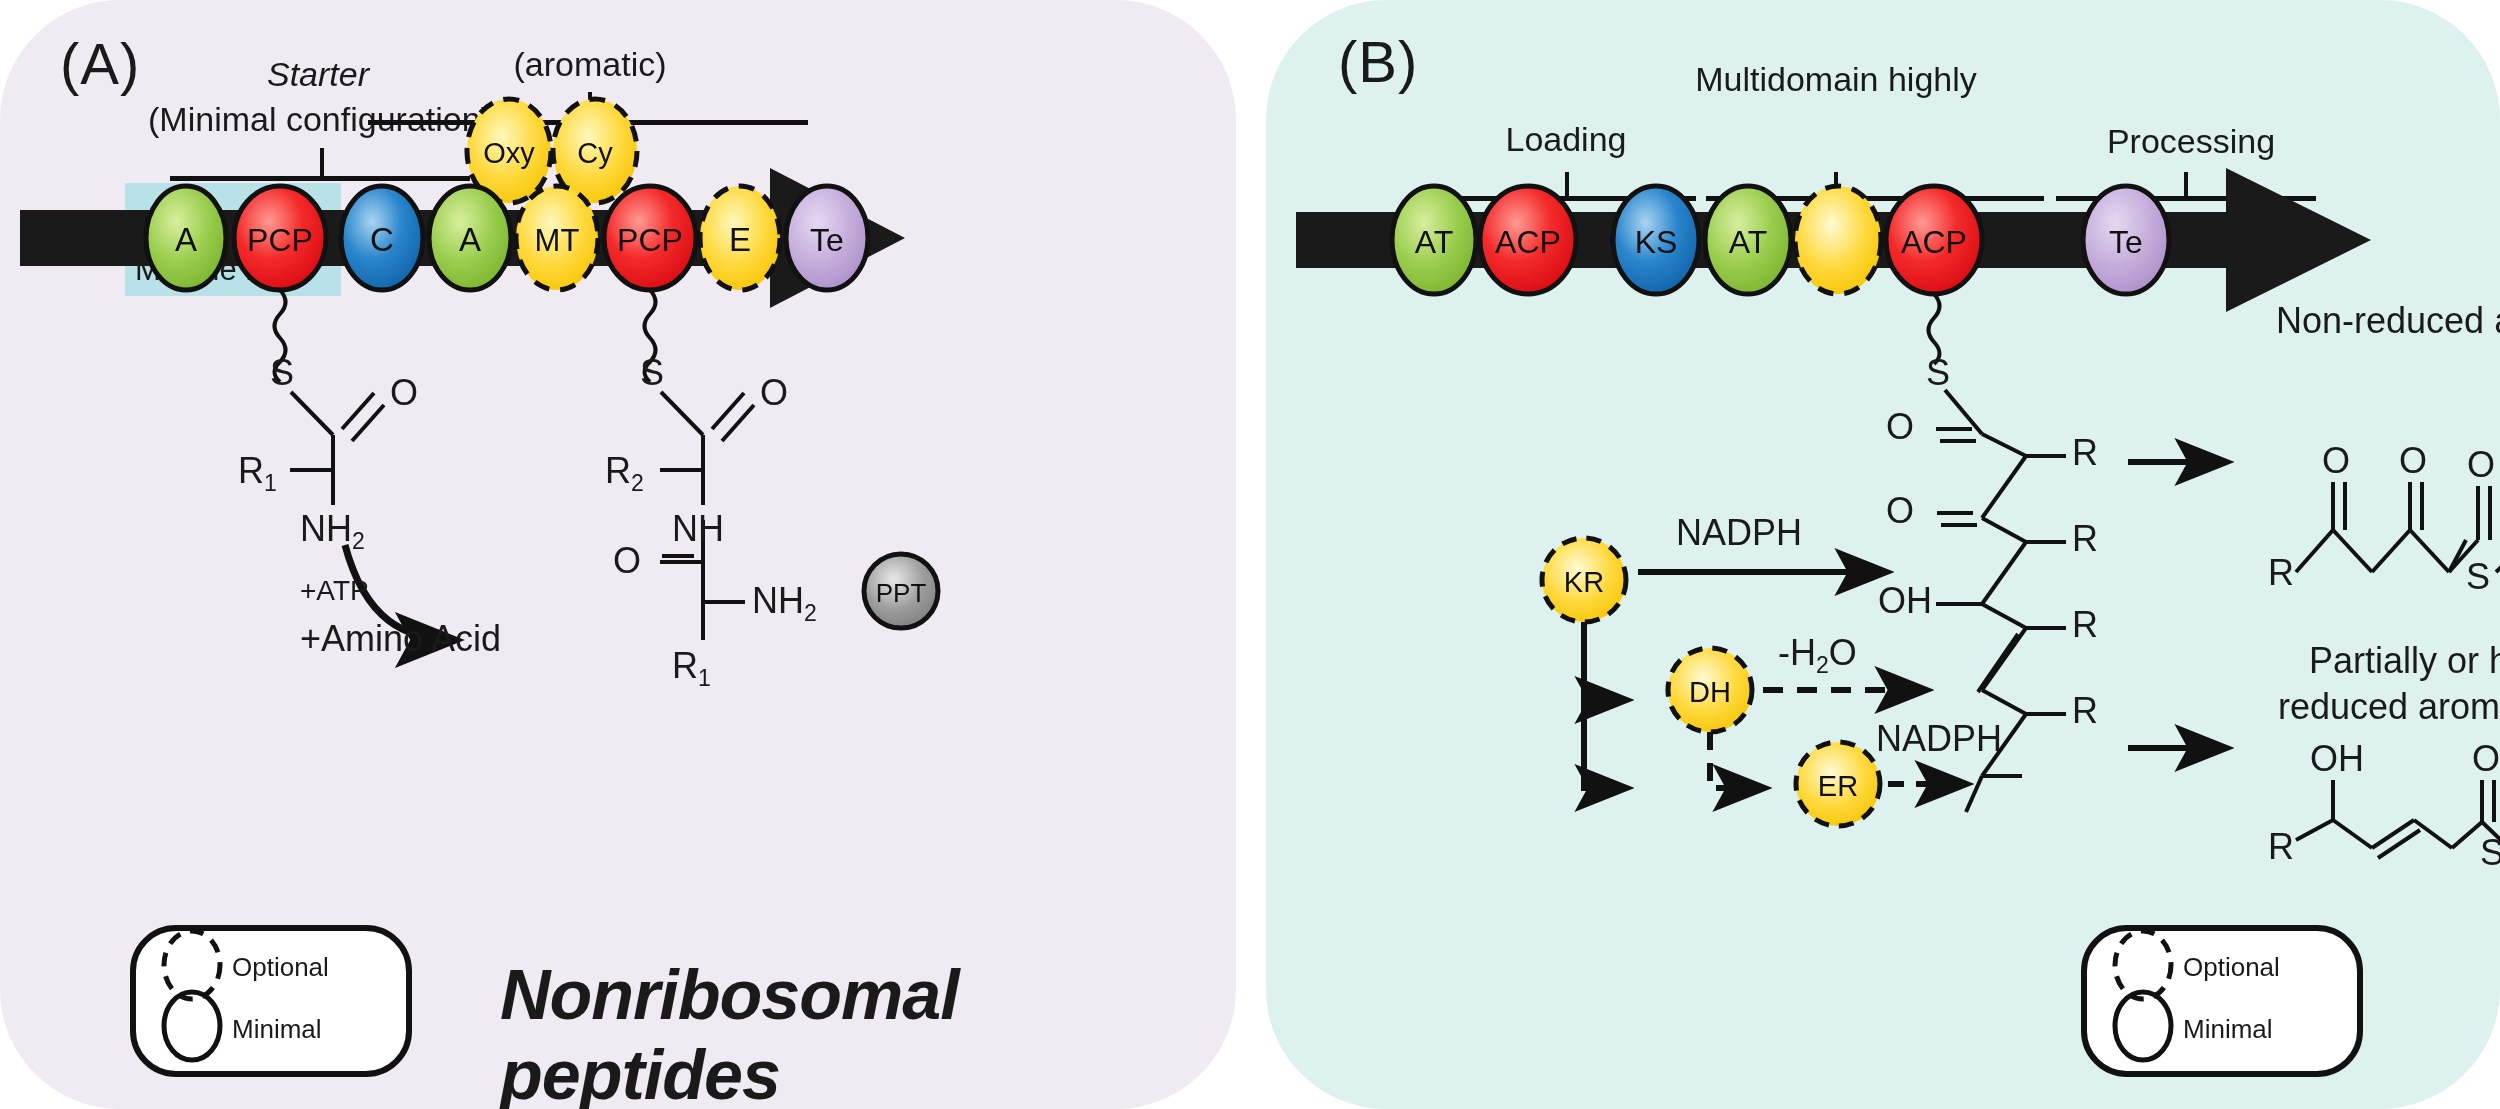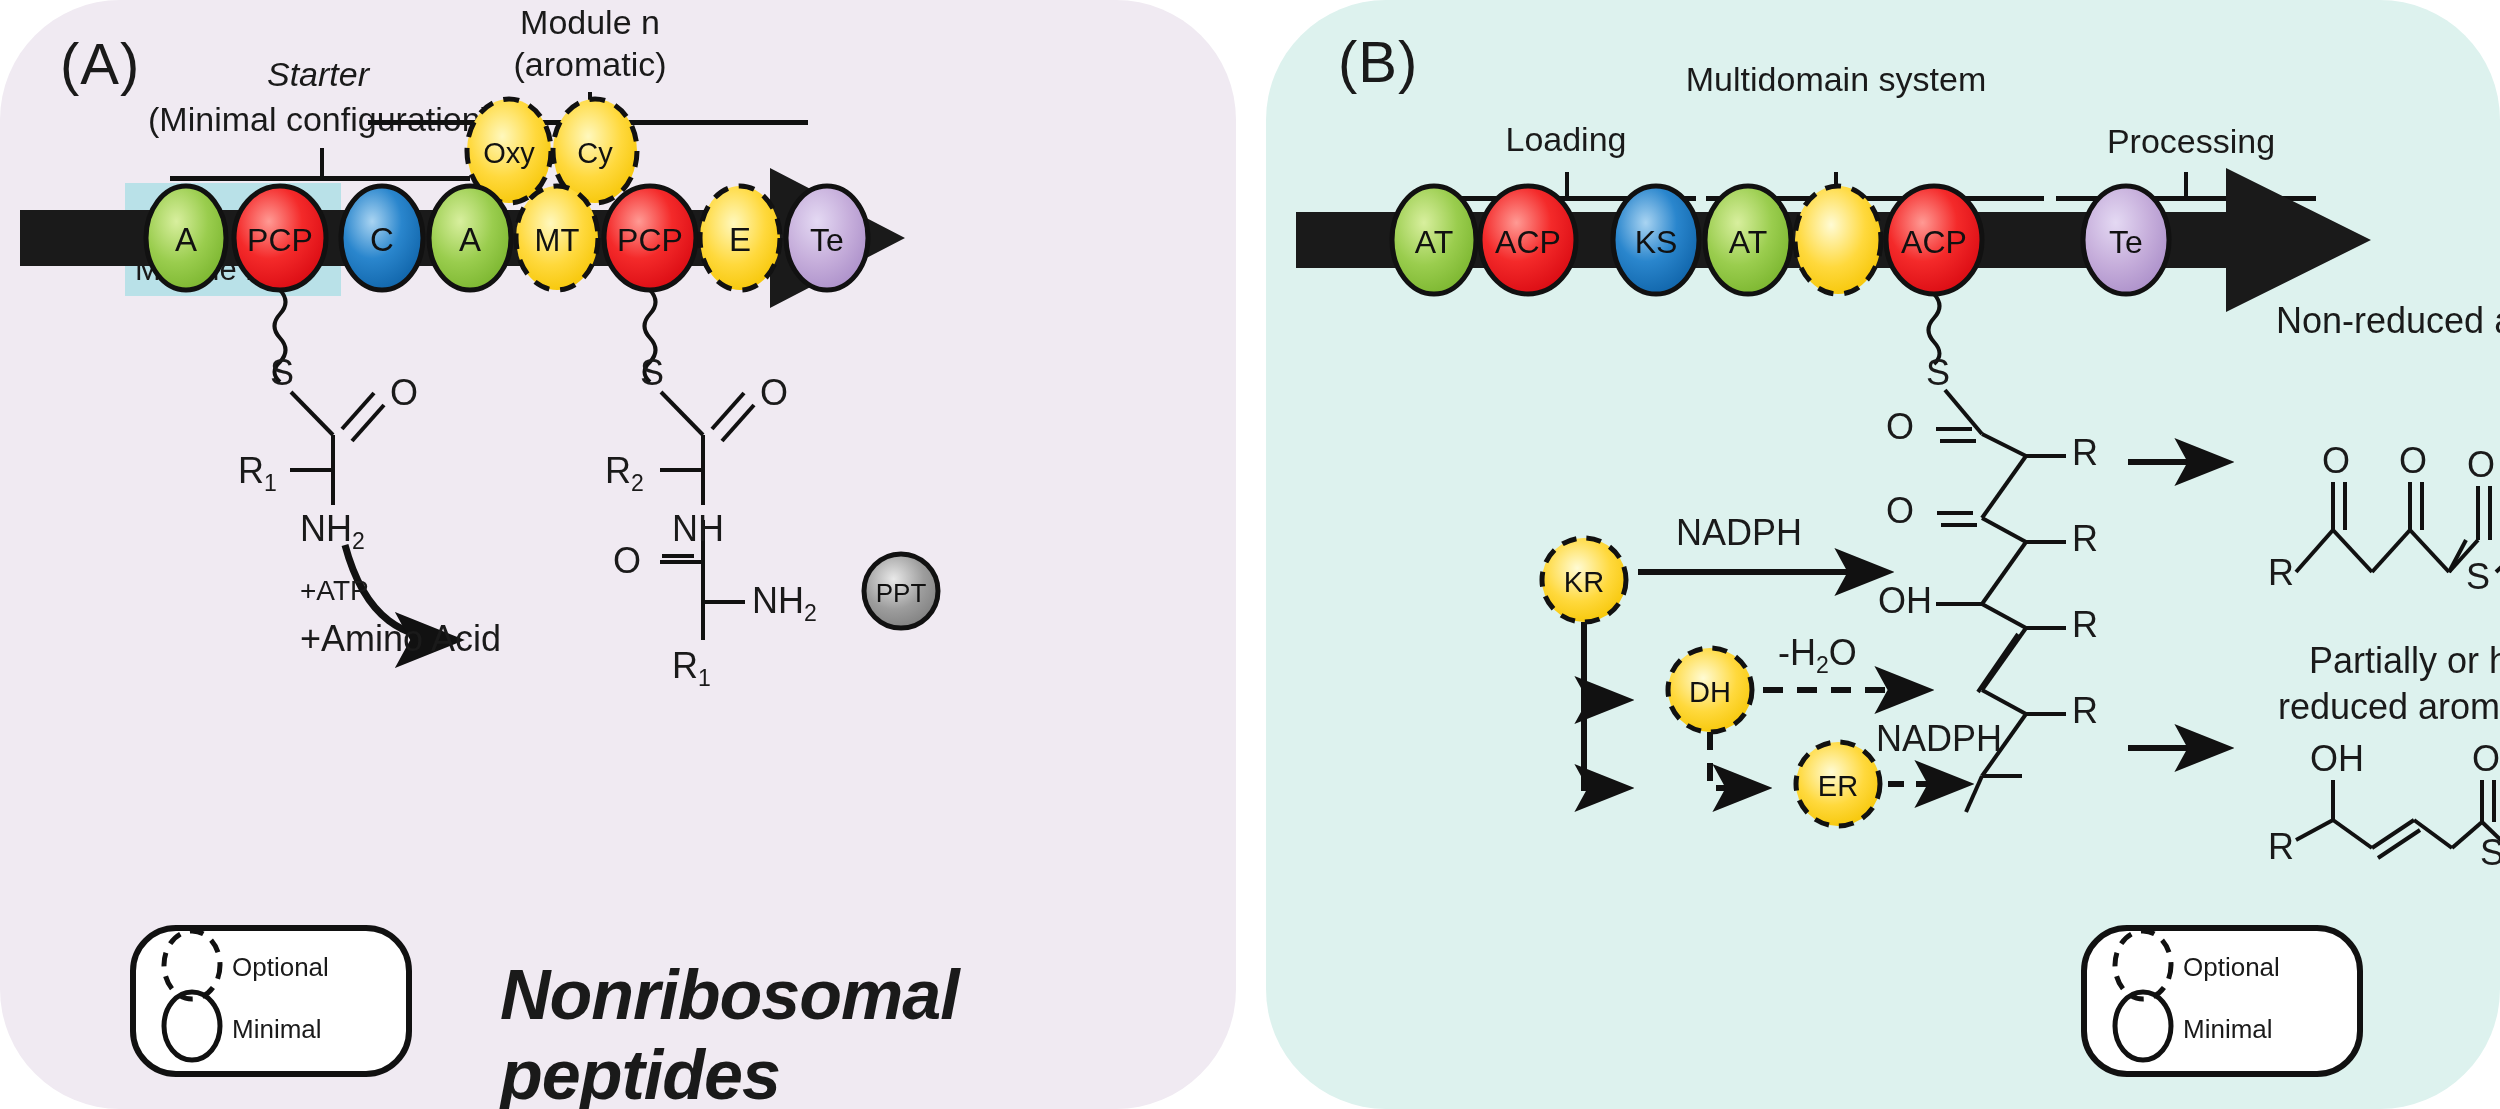--- a/index.html
+++ b/index.html
@@ -27,21 +27,20 @@
 
 <div class="panel" id="panelA">
 
   <div class="lbl plabel" style="left:60px;top:30px;">(A)</div>
 
   <div class="lbl hdr" style="left:108px;top:55px;width:420px;font-style:italic;">Starter</div>
   <div class="lbl hdr" style="left:40px;top:100px;width:560px;">(Minimal configuration)</div>
   <div class="tick" style="left:320px;top:148px;height:28px;"></div>
   <div class="rule" style="left:170px;top:176px;width:300px;"></div>
 
-  <div class="lbl hdr" style="left:380px;top:3px;width:420px;">Module n</div>
   <div class="lbl hdr" style="left:380px;top:45px;width:420px;">(aromatic)</div>
   <div class="tick" style="left:588px;top:92px;height:28px;"></div>
   <div class="rule" style="left:368px;top:120px;width:440px;"></div>
 
   <div class="modbox" style="left:125px;top:183px;width:216px;height:113px;"></div>
   <div class="lbl" style="left:135px;top:252px;font-size:31px;">Module 1</div>
 
   <svg width="1236" height="1109">
     <defs>
       <radialGradient id="gGreenA" cx="38%" cy="34%" r="72%">
@@ -184,21 +183,21 @@
   <div class="legtxt" style="left:232px;top:952px;">Optional</div>
   <div class="legtxt" style="left:232px;top:1014px;">Minimal</div>
 
   <div class="titleital" style="left:500px;top:955px;">Nonribosomal peptides</div>
 </div>
 
 <div class="panel" id="panelB">
 
   <div class="lbl plabel" style="left:72px;top:28px;">(B)</div>
 
-  <div class="lbl hdr" style="left:330px;top:60px;width:480px;">Multidomain system</div>
+  <div class="lbl hdr" style="left:330px;top:60px;width:480px;">Multidomain highly</div>
 
   <div class="lbl hdr" style="left:170px;top:120px;width:260px;">Loading</div>
   <div class="lbl hdr" style="left:790px;top:122px;width:270px;">Processing</div>
 
   <div class="tick" style="left:299px;top:172px;height:24px;"></div>
   <div class="rule" style="left:168px;top:196px;width:262px;"></div>
   <div class="tick" style="left:568px;top:172px;height:24px;"></div>
   <div class="rule" style="left:440px;top:196px;width:338px;"></div>
   <div class="tick" style="left:918px;top:172px;height:24px;"></div>
   <div class="rule" style="left:790px;top:196px;width:260px;"></div>

